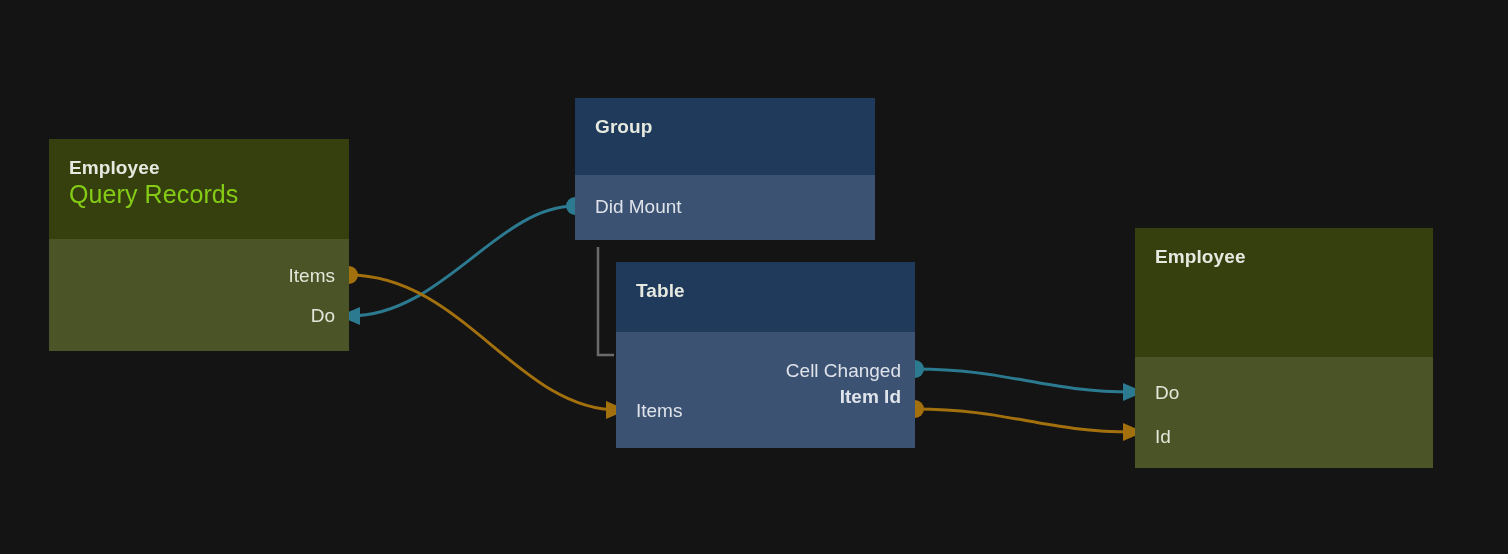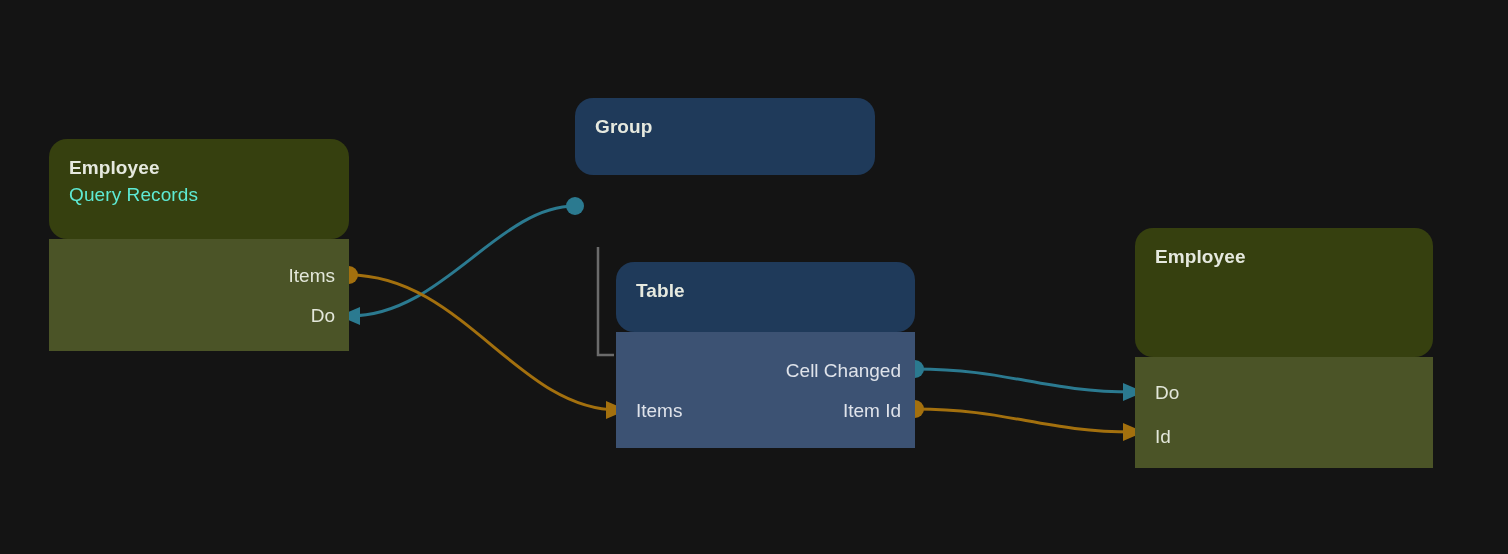--- a/index.html
+++ b/index.html
@@ -34,43 +34,42 @@
   
   .node {
     position: absolute;
     z-index: 2;
     box-sizing: border-box;
     overflow: hidden;
   }
   .node-header {
     box-sizing: border-box;
     padding: 16px 20px 14px 20px;
-    border-radius: 18px;
   }
   .node-body {
     box-sizing: border-box;
     position: relative;
   }
 
   .node.green .node-header { background: #36400f; }
   .node.green .node-body   { background: #4b5427; }
   .node.blue  .node-header { background: #1f3a5a; }
   .node.blue  .node-body   { background: #3c5273; }
 
   .title-main {
     font-size: 19px;
     font-weight: bold;
     color: #e6e9df;
     line-height: 25px;
     letter-spacing: 0.1px;
   }
   .title-sub {
-    font-size: 19px;
+    font-size: 25px;
     font-weight: normal;
-    color: #5eead4;
+    color: #84cc16;
     line-height: 29px;
     letter-spacing: 0.1px;
   }
 
   
   .port-row {
     position: absolute;
     font-size: 19px;
     color: #dfe3ea;
     line-height: 19px;
@@ -126,31 +125,36 @@
       <div class="port-row right" style="top:67px;">
         <span>Do</span>
       </div>
     </div>
   </div>
 
   <div class="node blue" style="left:575px; top:98px; width:300px; height:142px;">
     <div class="node-header" style="height:77px;">
       <div class="title-main">Group</div>
     </div>
+    <div class="node-body" style="height:65px;">
+      <div class="port-row left" style="top:22px;">
+        <span>Did Mount</span>
+      </div>
+    </div>
   </div>
 
   <div class="node blue" style="left:616px; top:262px; width:299px; height:186px;">
     <div class="node-header" style="height:70px;">
       <div class="title-main">Table</div>
     </div>
     <div class="node-body" style="height:136px;">
       <div class="port-row right" style="top:29px;">
         <span>Cell Changed</span>
       </div>
-      <div class="port-row right" style="top:69px;">
+      <div class="port-row right" style="top:55px;font-weight:bold;">
         <span>Item Id</span>
       </div>
       <div class="port-row left" style="top:69px;">
         <span>Items</span>
       </div>
     </div>
   </div>
 
   <div class="node green" style="left:1135px; top:228px; width:298px; height:240px;">
     <div class="node-header" style="height:129px;">

